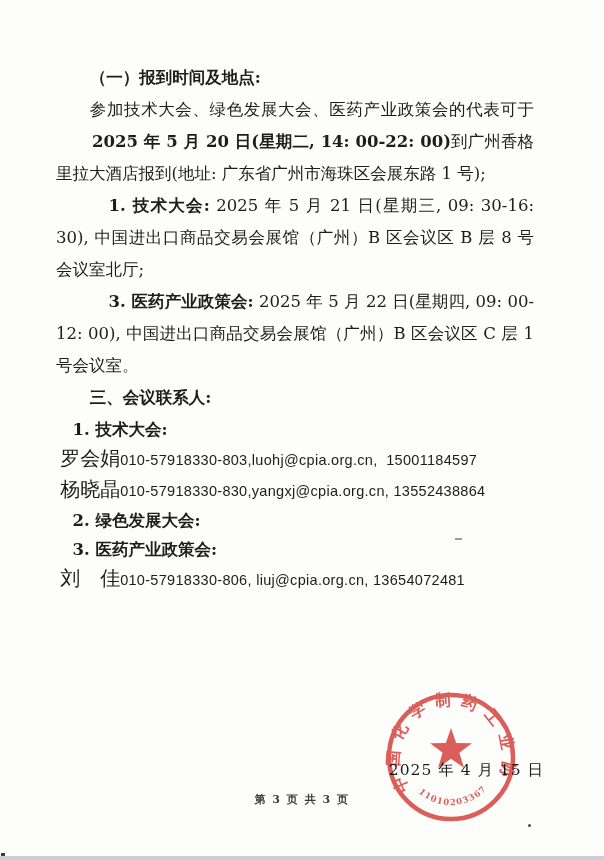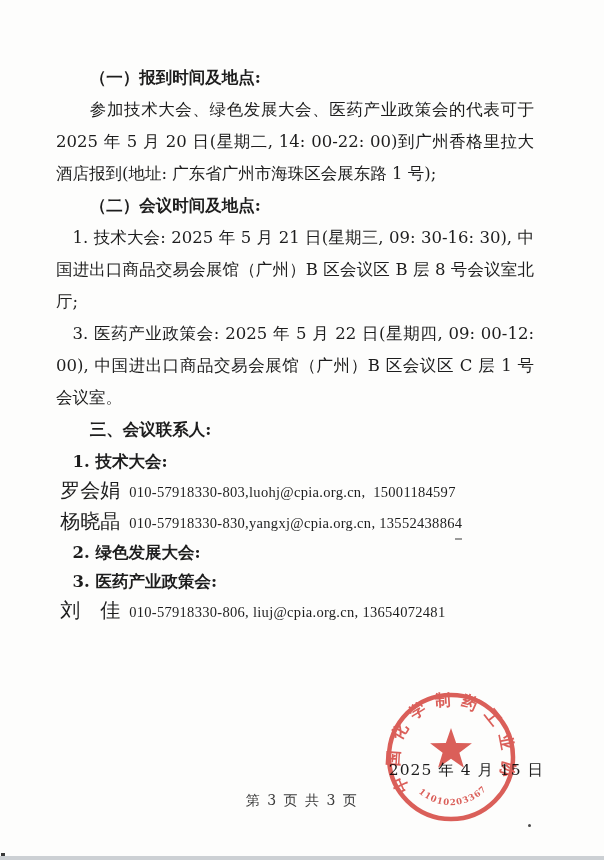--- a/index.html
+++ b/index.html
@@ -10,35 +10,35 @@
     color:#1d1d1d;
   }
   .doc{
     position:absolute;left:56px;top:62px;width:478px;
     font-size:16.5px;line-height:32px;text-align:justify;
   }
   .doc p{margin:0;}
   .indent{text-indent:2.05em;}
   .item-indent{text-indent:1em;}
   .bold{font-weight:bold;}
-  b{font-weight:normal;}
+  b{font-weight:bold;margin-left:36px;}
   .contacts{line-height:29px;margin-top:1px;}
   .contact-row{text-indent:0.25em;white-space:nowrap;text-align:left;}
   .cname{font-size:20px;}
   .cinfo{
-    font-family:Liberation Serif, serif;
-    font-size:14.5px;white-space:pre;margin-left:9px;letter-spacing:0.3px;
+    font-family:Liberation Sans, sans-serif;
+    font-size:14.5px;white-space:pre;letter-spacing:0.3px;
   }
   .date-line{
     position:absolute;top:760px;right:60px;
     font-size:15.5px;letter-spacing:1px;z-index:1;
   }
   .page-footer{
     position:absolute;left:0;right:0;top:792px;text-align:center;
-    font-size:14px;letter-spacing:1.5px;color:#3a3a3a;z-index:1;
+    font-size:11px;letter-spacing:1.5px;color:#3a3a3a;z-index:1;font-weight:bold;
   }
   .stamp{
     position:absolute;left:381px;top:687px;width:140px;height:140px;
     z-index:2;opacity:0.86;mix-blend-mode:multiply;pointer-events:none;
   }
   .seal-text{font-family:"DejaVu Serif","Liberation Serif",serif;font-weight:bold;}
   .scan-strip{
     position:absolute;left:0;right:0;bottom:0;height:4px;background:#ccd0d4;
   }
   .speck-a{position:absolute;left:1px;top:853px;width:4px;height:5px;background:#3a3a3a;}
@@ -48,21 +48,20 @@
 </head>
 <body>
 
 <div class="doc">
 
   <p class="indent bold">（一）报到时间及地点:</p>
 
   <p class="indent"><span>参加技术大会、绿色发展大会、医药产业政策会的代表可于</span> <b>2025 年 5 月 20 日(星期二, 14: 00-22: 00)</b><span>到广州香格里拉大酒店报到(地址: 广东省广州市海珠区会展东路 1 号);</span></p>
 
 
-  <p class="indent bold">（二）会议时间及地点:</p>
 
   <p class="item-indent"><b>1. 技术大会:</b><span> 2025 年 5 月 21 日(星期三, 09: 30-16: 30), 中国进出口商品交易会展馆（广州）B 区会议区 B 层 8 号会议室北厅;</span></p>
 
 
   <p class="item-indent"><b>3. 医药产业政策会:</b><span> 2025 年 5 月 22 日(星期四, 09: 00-12: 00), 中国进出口商品交易会展馆（广州）B 区会议区 C 层 1 号会议室。</span></p>
 
   <p class="indent bold">三、会议联系人:</p>
 
   <div class="contacts">
     <p class="item-indent bold">1. 技术大会:</p>

